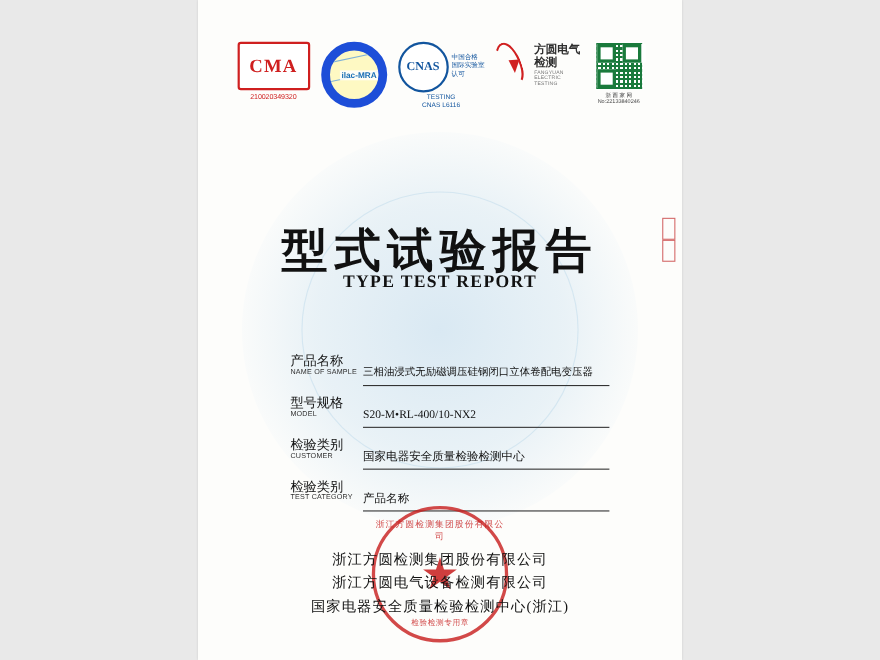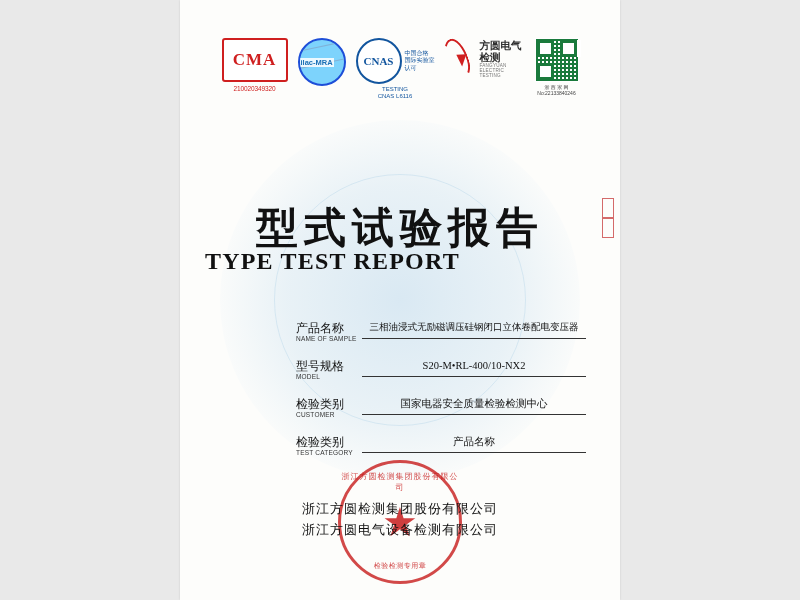--- a/index.html
+++ b/index.html
@@ -97,25 +97,25 @@
     font-size: 6.5px;
     margin-top: 3px;
     letter-spacing: -0.1px;
   }
 
   
   .ilac-circle {
     width: 44px;
     height: 44px;
     border-radius: 50%;
-    border: 2px solid #1d4ed8;
-    background: #7dd3fc;
-    display: flex;
-    align-items: center;
-    justify-content: flex-start;
+    border: 8px solid #1d4ed8;
+    background: #fef9c3;
+    display: flex;
+    align-items: center;
+    justify-content: flex-end;
     position: relative;
     overflow: hidden;
   }
   .ilac-circle::before {
     content: "";
     position: absolute;
     left: -4px; top: 6px;
     width: 52px; height: 16px;
     border-top: 1px solid #7fb2d8;
     border-bottom: 1px solid #7fb2d8;
@@ -251,57 +251,54 @@
     font-family: "Liberation Serif", serif;
     font-weight: bold;
     font-size: 42px;
     letter-spacing: 6px;
     color: #111;
   }
   #title-en {
     position: absolute;
     left: 0; top: 248px;
     width: 440px;
-    text-align: left;
-    font-family: "Liberation Serif", serif;
-    font-weight: bold;
-    font-size: 24px;
+    text-align: center;
+    font-family: "Liberation Serif", serif;
+    font-weight: bold;
+    font-size: 16px;
     letter-spacing: 1.2px;
     color: #111;
-    padding-left: 25px;
   }
 
   
   .field {
     position: absolute;
     left: 84px;
     width: 290px;
     height: 30px;
-    margin-left: 32px;
   }
   .field-label {
     position: absolute;
     left: 0; top: 0;
     font-size: 12px;
     color: #111;
     font-family: "Liberation Serif", serif;
   }
   .field-label-en {
     position: absolute;
     left: 0; top: 15px;
     font-size: 6.5px;
     color: #333;
     letter-spacing: 0.2px;
   }
   .field-value {
     position: absolute;
     left: 66px;
-    top: 1px;
+    top: 13px;
     width: 224px;
-    text-align: center;
     font-size: 10.5px;
     color: #111;
     font-family: "Liberation Serif", serif;
     border-bottom: 1px solid #333;
     padding-bottom: 3px;
     line-height: 13px;
     height: 14px;
     overflow: hidden;
     white-space: nowrap;
   }
@@ -454,19 +451,20 @@
 
     <div id="seal">
       <div class="seal-text">浙江方圆检测集团股份有限公司</div>
       <div class="star">★</div>
       <div class="seal-text-bottom">检验检测专用章</div>
     </div>
 
     <div id="footer">
       <div>浙江方圆检测集团股份有限公司</div>
       <div>浙江方圆电气设备检测有限公司</div>
+      <div>国家电器安全质量检验检测中心(浙江)</div>
     </div>
 
     <div class="edge-mark" style="top:198px;"></div>
     <div class="edge-mark" style="top:218px;"></div>
 
   </div>
 </div>
 
 </body></html>

